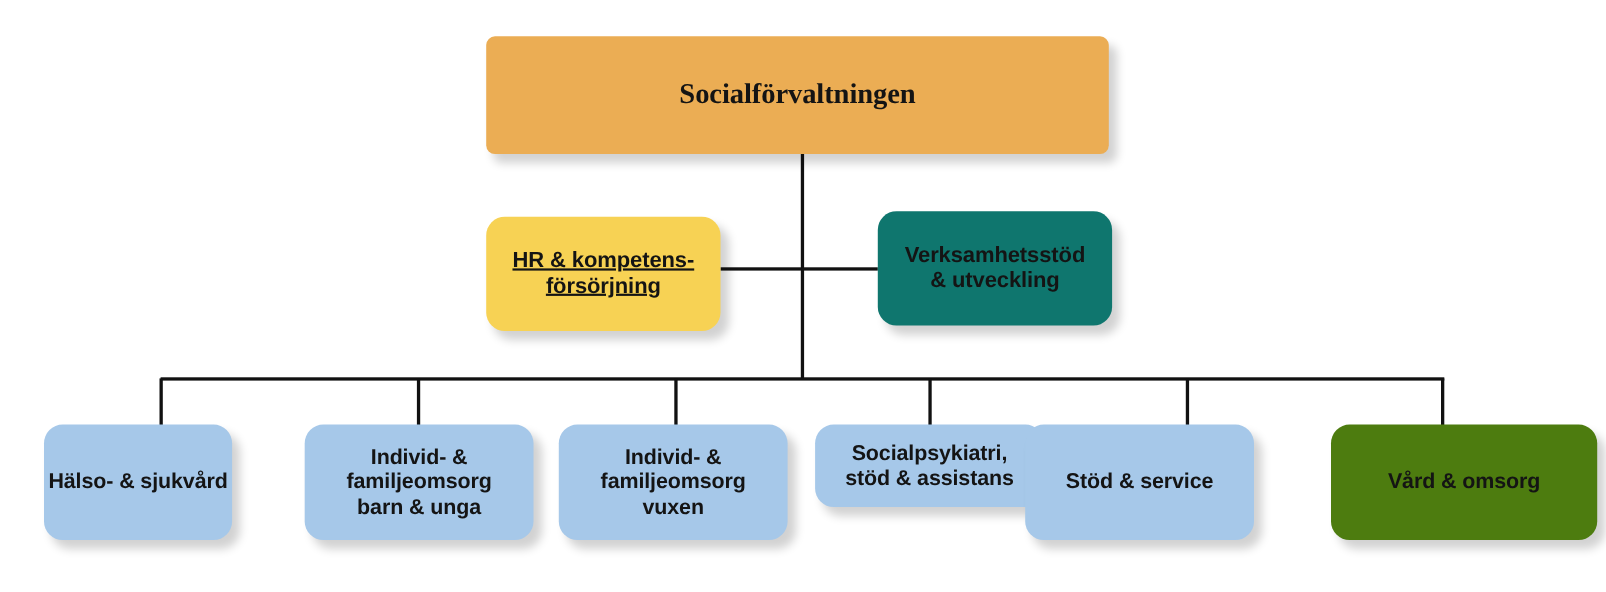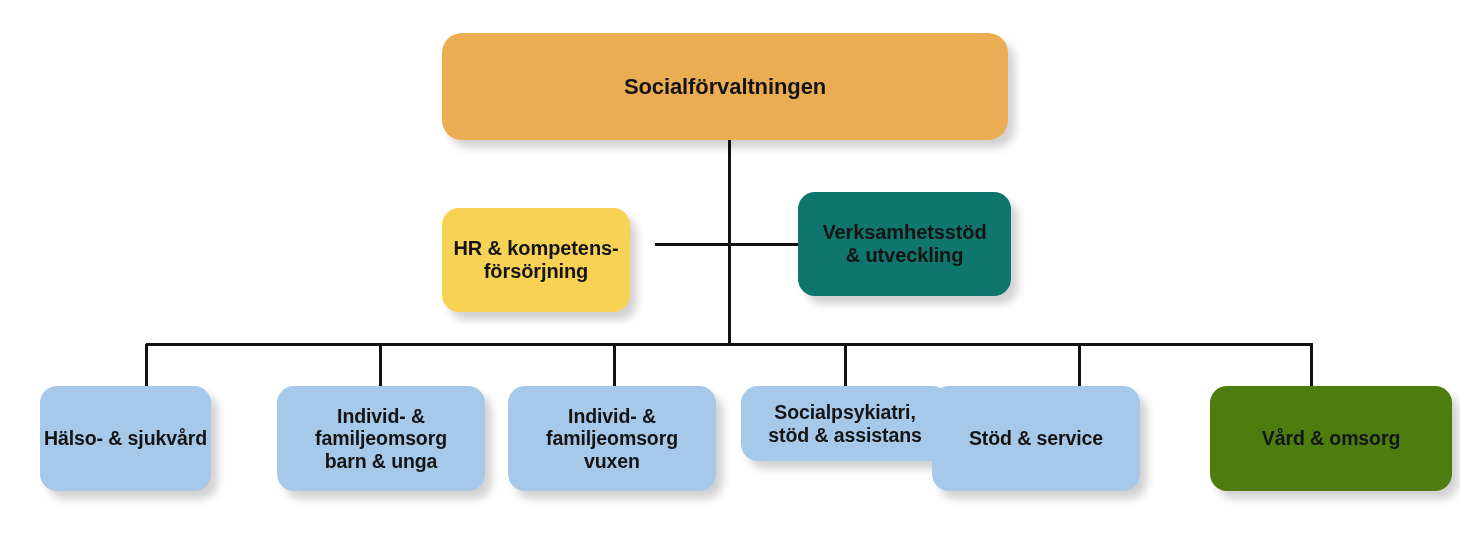--- a/index.html
+++ b/index.html
@@ -27,22 +27,23 @@
     color: #141414;
     font-weight: bold;
     line-height: 1.16;
     letter-spacing: -0.1px;
     box-shadow: 7px 8px 9px rgba(0,0,0,0.18);
     white-space: pre-line;
     z-index: 3;
   }
 
   .node-root {
-    font-size: 22px;
-    border-radius: 20px;
+    font-size: 26px;
+    border-radius: 8px;
+    font-family: Liberation Serif, serif;
   }
   .node-staff {
     font-size: 20px;
     border-radius: 17px;
   }
   .node-unit {
     font-size: 19.5px;
     border-radius: 17px;
   }
 
@@ -70,21 +71,21 @@
       <div class="connector v" style="background: rgb(17, 17, 17); left: 844px; top: 344px; height: 45px;"></div>
       <div class="connector v" style="background: rgb(17, 17, 17); left: 1078px; top: 344px; height: 45px;"></div>
       <div class="connector v" style="background: rgb(17, 17, 17); left: 1310px; top: 344px; height: 45px;"></div>
     </div>
 
   <div class="node node-root" style="left: 442px; top: 33px; width: 566px; height: 107px; background: rgb(235, 173, 84);">
     <span>Socialförvaltningen</span>
   </div>
 
   <div id="nodes">
-      <div class="node node-staff" style="left: 442px; top: 208px; width: 188px; height: 104px; background: rgb(247, 210, 84);"><span>HR &amp; kompetens-
+      <div class="node node-staff" style="left: 442px; top: 197px; width: 213px; height: 104px; background: rgb(247, 210, 84); text-decoration: underline;"><span>HR &amp; kompetens-
 försörjning</span></div>
       <div class="node node-staff" style="left: 798px; top: 192px; width: 213px; height: 104px; background: #0f766e;"><span>Verksamhetsstöd
 &amp; utveckling</span></div>
       <div class="node node-unit" style="left: 40px; top: 386px; width: 171px; height: 105px; background: rgb(166, 200, 233);"><span>Hälso- &amp; sjukvård</span></div>
       <div class="node node-unit" style="left: 277px; top: 386px; width: 208px; height: 105px; background: rgb(166, 200, 233);"><span>Individ- &amp;
 familjeomsorg
 barn &amp; unga</span></div>
       <div class="node node-unit" style="left: 508px; top: 386px; width: 208px; height: 105px; background: rgb(166, 200, 233);"><span>Individ- &amp;
 familjeomsorg
 vuxen</span></div>

